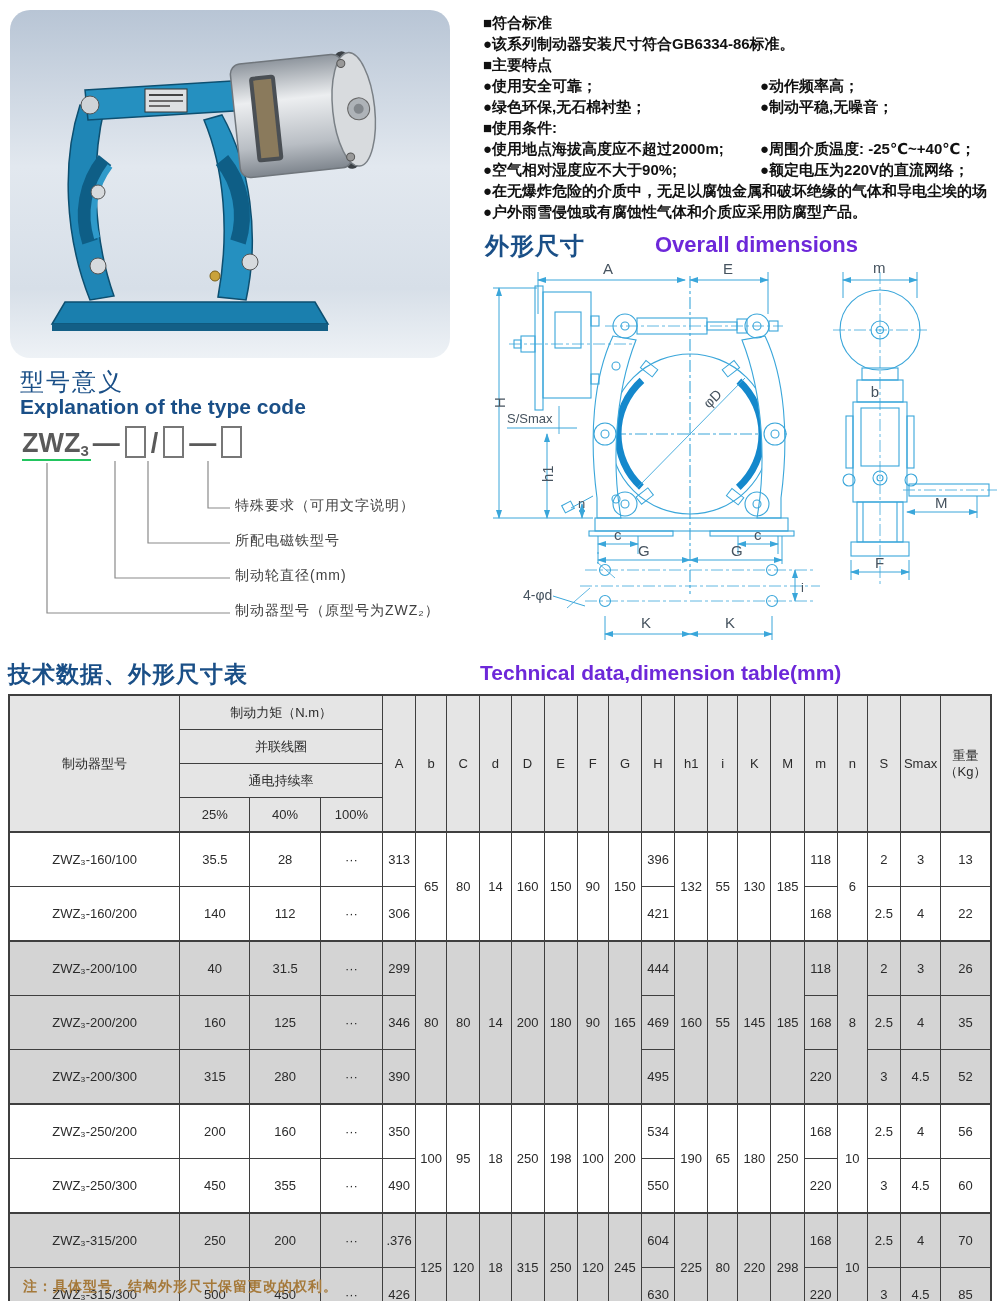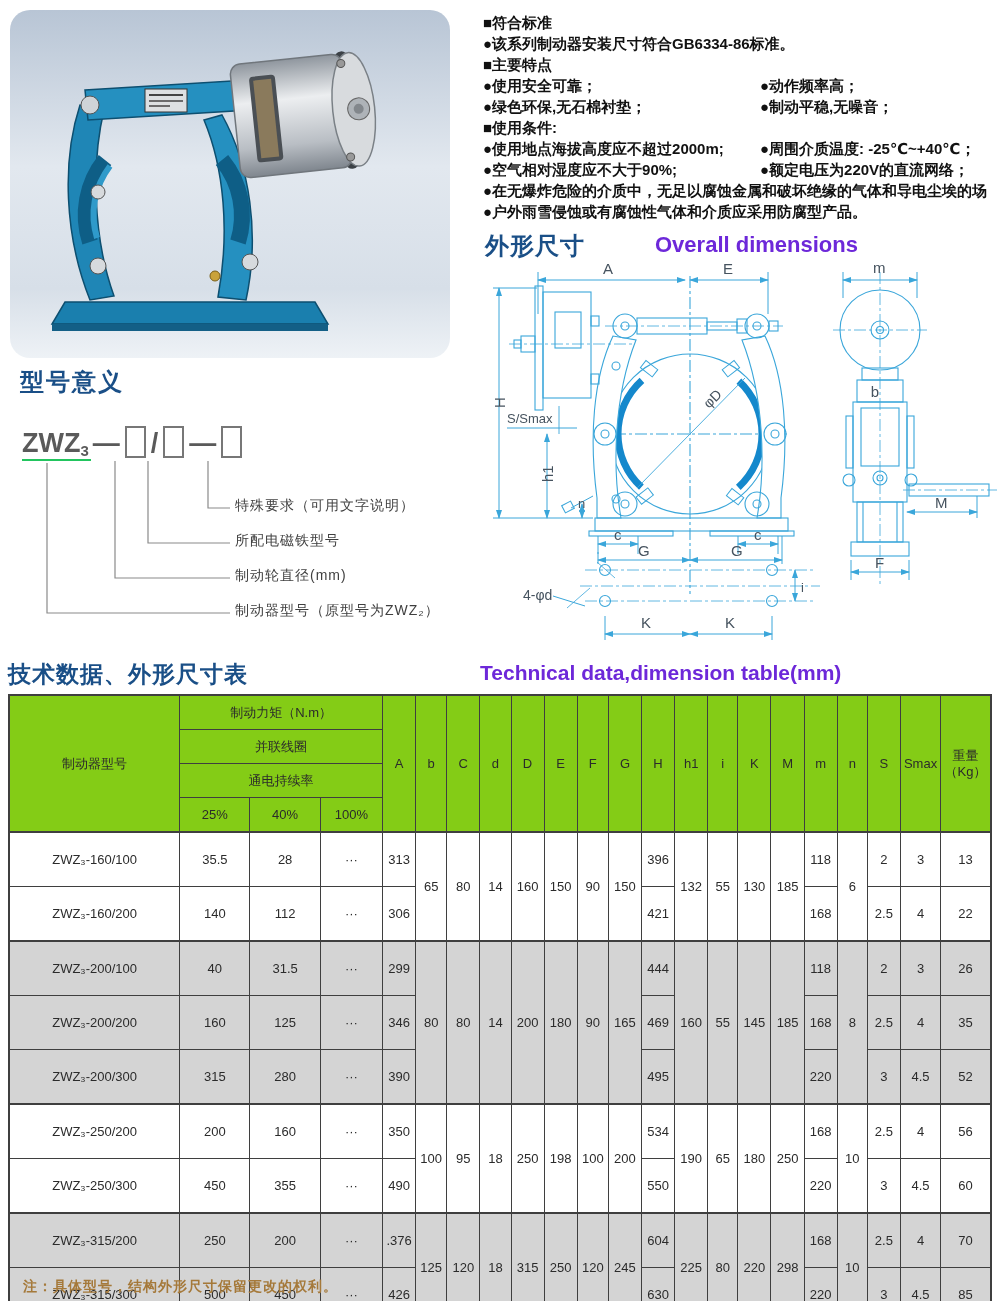--- a/index.html
+++ b/index.html
@@ -9,37 +9,37 @@
   #photo{position:absolute;left:10px;top:10px;width:440px;height:348px;}
   
   #features{position:absolute;left:483px;top:14px;width:517px;font-size:15px;font-weight:700;color:#111;}
   .feat{position:absolute;left:0;white-space:nowrap;}
   .fr{position:absolute;left:277px;white-space:nowrap;}
   
   .t-cn{position:absolute;font-weight:700;color:#1a4f87;font-size:23px;letter-spacing:1px;white-space:nowrap;}
   .t-en{position:absolute;font-weight:700;color:#6d28d9;font-size:21px;white-space:nowrap;}
   
   #typecode{position:absolute;left:20px;top:366px;width:460px;height:270px;}
-  #tc-title{position:absolute;left:0;top:0;font-size:24px;font-weight:700;color:#1a4f87;letter-spacing:2px;}
+  #tc-title{position:absolute;left:0;top:0;font-size:24px;font-weight:400;color:#1a4f87;letter-spacing:2px;}
   #tc-sub{position:absolute;left:0;top:29px;font-size:21px;font-weight:700;color:#1a4f87;}
   #code-line{position:absolute;left:2px;top:60px;font-size:27px;color:#5a5a5a;font-weight:600;white-space:nowrap;}
   #code-zwz{border-bottom:2px solid #22c55e;padding:0 2px 1px 0;}
   .code-sub{font-size:15px;vertical-align:-4px;}
   .code-box{display:inline-block;width:17px;height:28px;border:2px solid #777;vertical-align:-6px;margin:0 3px;}
   .code-sep{margin:0 2px;color:#5a5a5a;}
   #tc-lines{position:absolute;left:0;top:95px;}
   .tc-label{position:absolute;left:215px;font-size:14px;color:#3f3f3f;white-space:nowrap;letter-spacing:1px;}
   
   #dim-draw{position:absolute;left:485px;top:256px;width:515px;height:402px;}
   
   #spec-table{position:absolute;left:8px;top:694px;width:984px;border-collapse:collapse;table-layout:fixed;
               font-size:13px;color:#2b2b2b;background:#fff;border:2px solid #3f3f3f;}
   #spec-table th,#spec-table td{border:1px solid #3f3f3f;text-align:center;vertical-align:middle;
               padding:0;font-weight:400;overflow:hidden;}
-  #spec-table thead th{background:#84cc16;height:33px;}
+  #spec-table thead th{background:#e5e5e5;height:33px;}
   #spec-table tbody td{height:53px;}
   #spec-table tr.g td{background:#d4d4d4;}
   #spec-table tr.gs td{border-top:2px solid #3f3f3f;}
   .wt div{line-height:16px;}
   
   #footnote{position:absolute;left:10px;top:1278px;font-size:14px;font-weight:700;color:#a5793a;letter-spacing:1px;margin-left:13px;}
   text{font-family:"Liberation Sans","DejaVu Sans",sans-serif;}
 </style>
 </head>
 <body>
@@ -102,20 +102,21 @@
     <div class="feat" style="top:84px"><span>●绿色环保,无石棉衬垫；</span><span class="fr">●制动平稳,无噪音；</span></div>
     <div class="feat" style="top:105px"><span>■使用条件:</span></div>
     <div class="feat" style="top:126px"><span>●使用地点海拔高度应不超过2000m;</span><span class="fr">●周围介质温度: -25℃~+40℃；</span></div>
     <div class="feat" style="top:147px"><span>●空气相对湿度应不大于90%;</span><span class="fr">●额定电压为220V的直流网络；</span></div>
     <div class="feat" style="top:168px"><span>●在无爆炸危险的介质中，无足以腐蚀金属和破坏绝缘的气体和导电尘埃的场</span></div>
     <div class="feat" style="top:189px"><span>●户外雨雪侵蚀或有腐蚀性气体和介质应采用防腐型产品。</span></div>
   </div>
 
   <div id="typecode">
     <div id="tc-title">型号意义</div>
+    <div id="tc-sub">Explanation of the type code</div>
     <div id="code-line">
       <span id="code-zwz"><span>ZWZ</span><span class="code-sub">3</span></span><span class="code-sep">—</span><span class="code-box"></span><span class="code-sep">/</span><span class="code-box"></span><span class="code-sep">—</span><span class="code-box"></span>
     </div>
     <svg id="tc-lines" width="440" height="165" viewBox="0 0 440 165">
       <g stroke="#8a8a8a" stroke-width="1.2" fill="none">
         <polyline points="27,2 27,152 210,152"></polyline>
         <polyline points="95,0 95,117 210,117"></polyline>
         <polyline points="128,0 128,82 210,82"></polyline>
         <polyline points="188,0 188,47 210,47"></polyline>
       </g>

